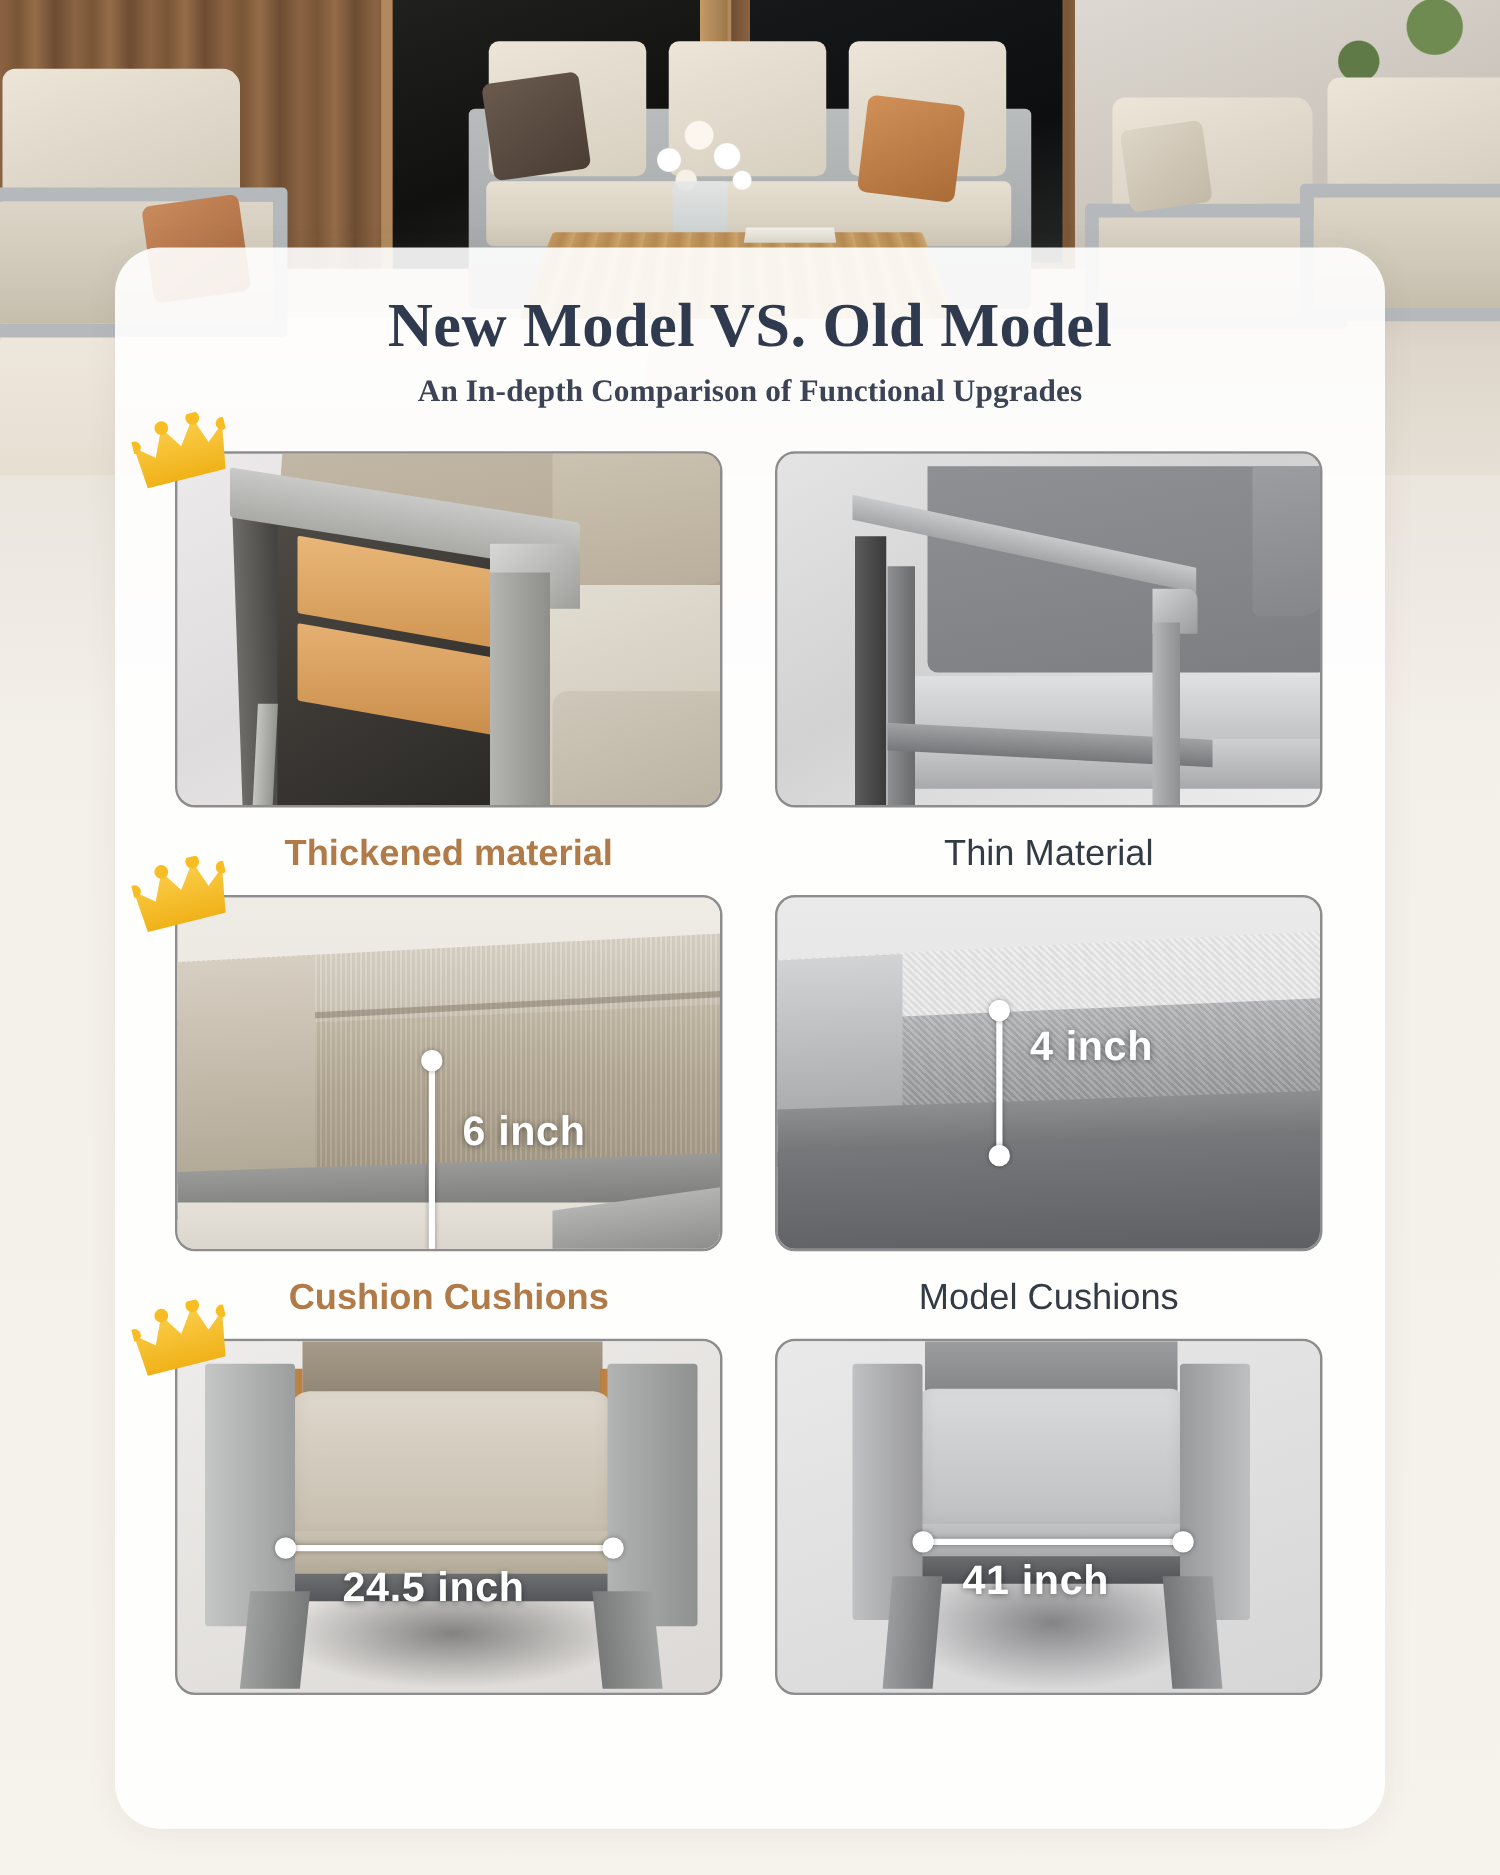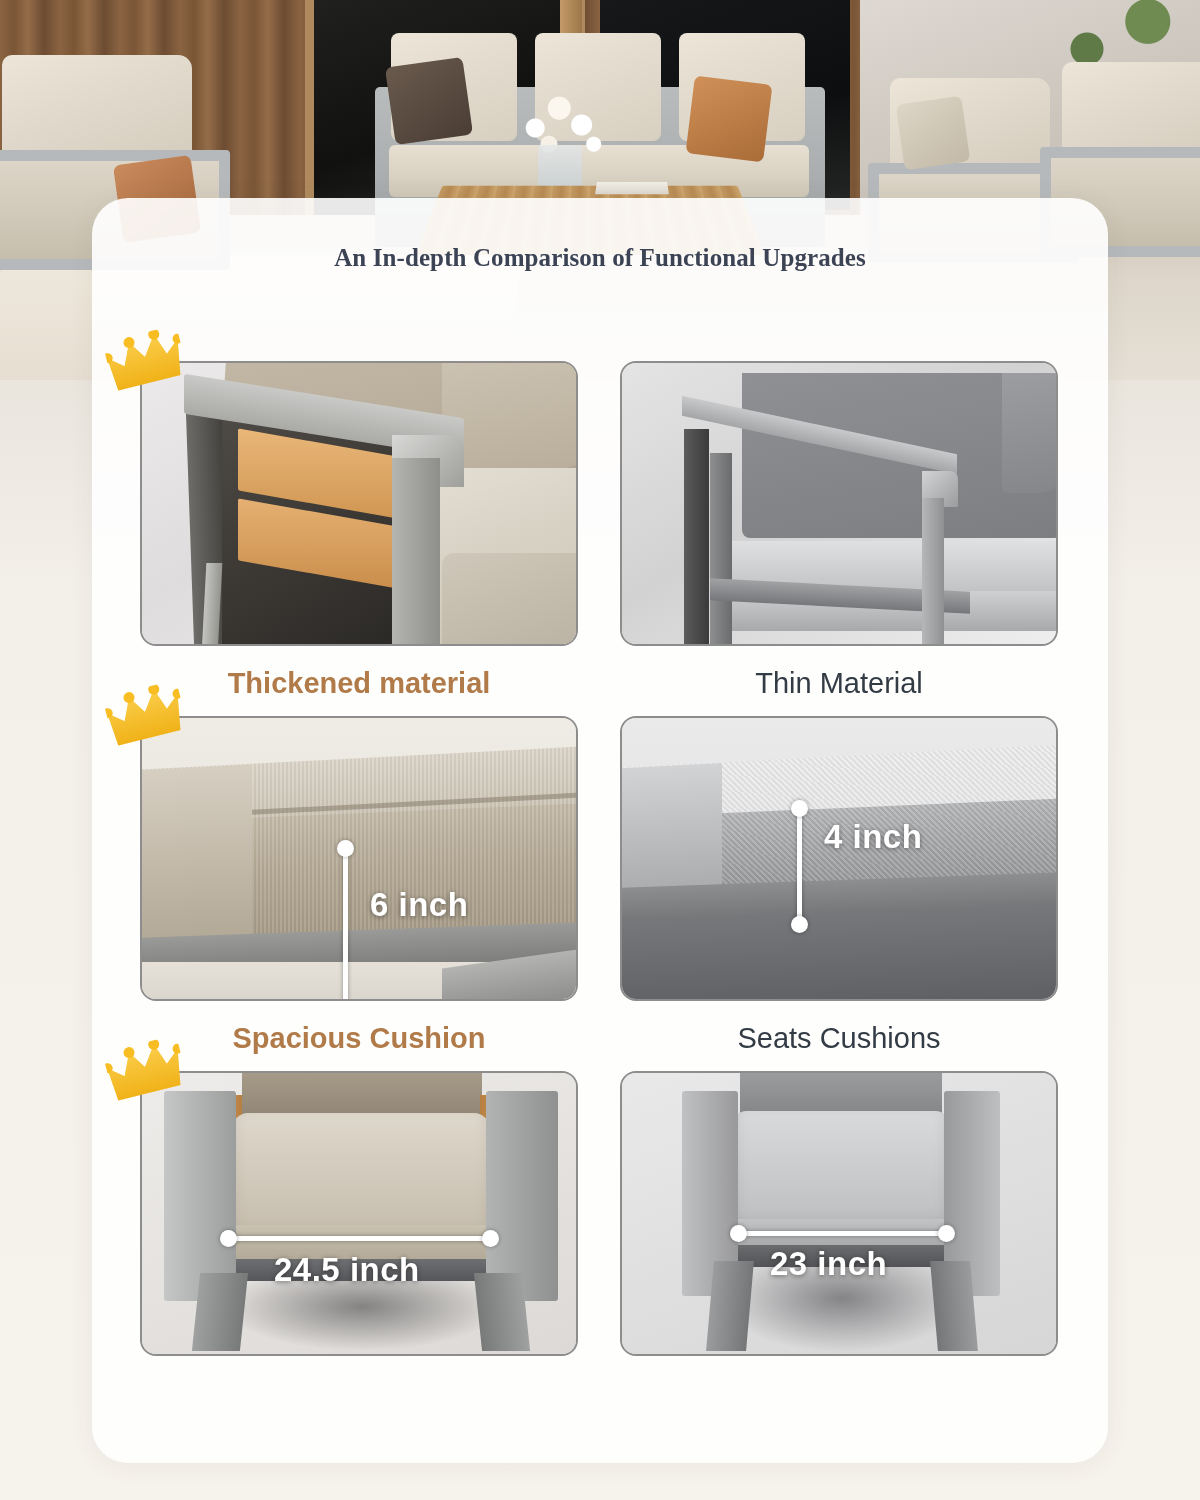--- a/index.html
+++ b/index.html
@@ -427,20 +427,21 @@
     </div>
     <div class="bg-pillow" style="left:900px; top:100px; width:66px; height:66px;
       background:linear-gradient(150deg,#ddd5c6,#c2b9a7);"></div>
   </div>
   <div style="position:absolute;left:0;top:380px;width:1200px;height:1120px;
        background:linear-gradient(180deg,#eae5dd 0%, #f3efe9 18%, #f6f2ec 100%);"></div>
 
   <div class="card">
 
     <div class="header">
+      <div class="title">New Model VS. Old Model</div>
       <div class="subtitle">An In-depth Comparison of  Functional Upgrades</div>
     </div>
 
     <div class="grid">
 
       <div class="row">
 
         <div class="cell left">
           <svg class="crown" viewBox="0 0 76 56">
             <path d="M4 50 L1 16 L16 28 L26 6 L38 24 L52 4 L60 26 L74 14 L68 50 Z" fill="#f7bd22"></path>
@@ -523,40 +524,40 @@
             <div class="a2-floor"></div>
             <div class="a2-leg"></div>
 
             <div class="measure" style="left:16px;top:0;width:438px;height:285px;">
               <div class="m-line-v" style="left:185px; top:128px; height:190px;"></div>
               <div class="m-dot" style="left:179px; top:122px;"></div>
 
               <div class="m-label" style="left:212px; top:168px;">6 inch</div>
             </div>
           </div>
-          <div class="caption new">Spacious Cushion</div>
+          <div class="caption new">Cushion Cushions</div>
         </div>
 
         <div class="cell right">
           <div class="panel">
             <div class="b2-bg"></div>
             <div class="b2-top2"></div>
             <div class="b2-side"></div>
             <div class="b2-lcush"></div>
             <div class="b2-bar"></div>
             <div class="b2-bar2"></div>
 
             <div class="measure" style="left:0;top:0;width:438px;height:285px;">
               <div class="m-line-v" style="left:175px; top:88px; height:125px;"></div>
               <div class="m-dot" style="left:169px; top:82px;"></div>
               <div class="m-dot" style="left:169px; top:198px;"></div>
               <div class="m-label" style="left:202px; top:100px;">4 inch</div>
             </div>
           </div>
-          <div class="caption old">Seats Cushions</div>
+          <div class="caption old">Model Cushions</div>
         </div>
       </div>
 
       <div class="row">
 
         <div class="cell left">
           <svg class="crown" viewBox="0 0 76 56">
             <path d="M4 50 L1 16 L16 28 L26 6 L38 24 L52 4 L60 26 L74 14 L68 50 Z" fill="#f7bd22"></path>
             <path d="M4 50 L1 16 L16 28 L26 6 L38 24 L52 4 L60 26 L74 14 L68 50 Z" fill="url(#cg3)" opacity=".45"></path>
             <defs>
@@ -603,21 +604,21 @@
             <div class="b3-apron"></div>
             <div class="b3-larm"></div>
             <div class="b3-rarm"></div>
             <div class="b3-lleg"></div>
             <div class="b3-rleg"></div>
 
             <div class="measure" style="left:0;top:0;width:438px;height:285px;">
               <div class="m-line-h" style="left:118px; top:158px; width:208px;"></div>
               <div class="m-dot" style="left:108px; top:152px;"></div>
               <div class="m-dot" style="left:316px; top:152px;"></div>
-              <div class="m-label" style="left:148px; top:172px;">23 inch</div>
+              <div class="m-label" style="left:148px; top:172px;">41 inch</div>
             </div>
           </div>
         </div>
       </div>
 
     </div>
   </div>
 </div>
 
 </body></html>

